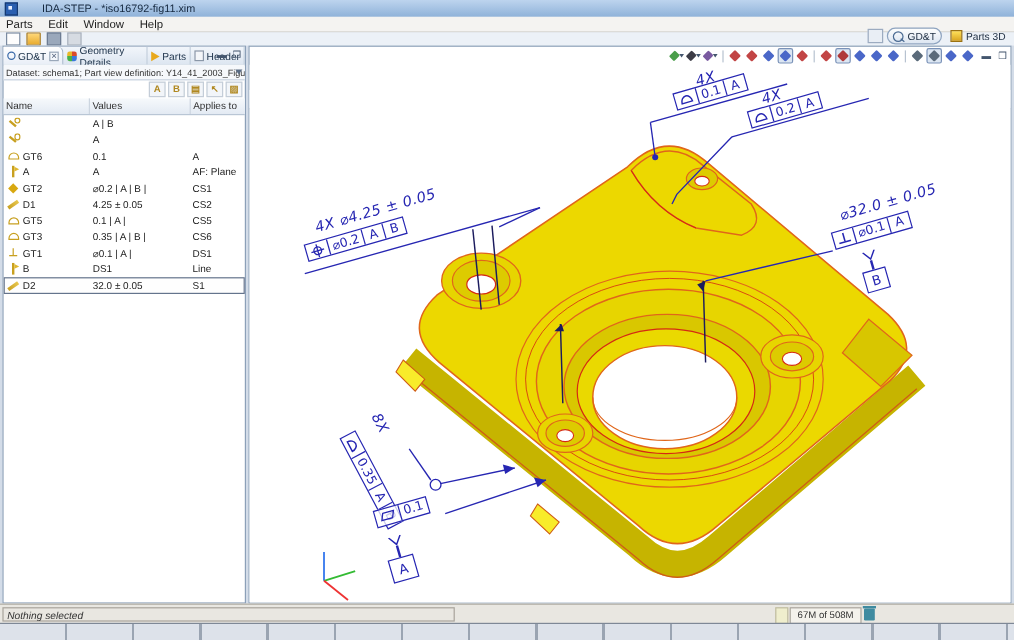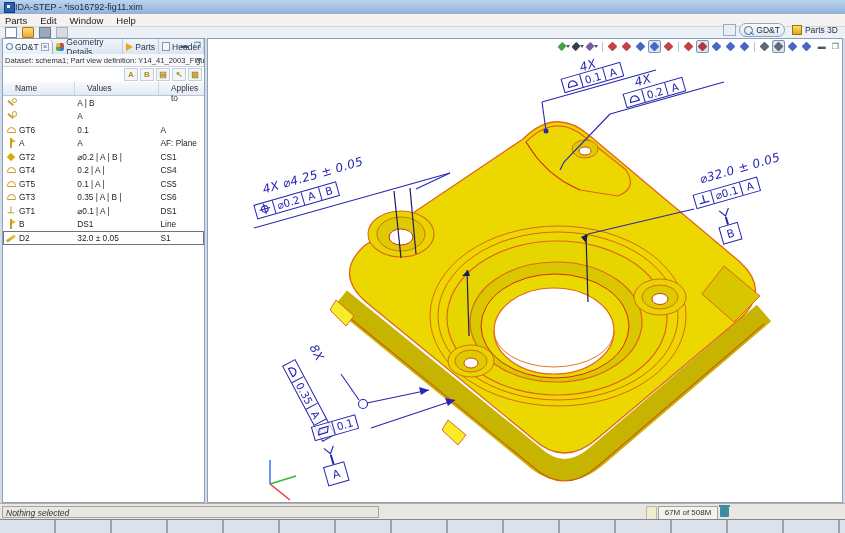--- a/index.html
+++ b/index.html
@@ -1,21 +1,21 @@
 <!DOCTYPE html>
 <html><head>
 <meta charset="utf-8">
 <style>
   html,body{margin:0;padding:0;background:#fff;width:845px;height:533px;overflow:hidden;
     font-family:"Liberation Sans",sans-serif;}
   .app{position:absolute;left:0;top:0;width:845px;height:533px;background:#d3dce8;}
 
   
   .titlebar{position:absolute;left:0;top:0;width:845px;height:14px;
-    background:linear-gradient(#bdd4ee,#8fb2d9);display:flex;align-items:center;gap:0;padding-left:4px;box-sizing:border-box;}
+    background:linear-gradient(#bdd4ee,#8fb2d9);display:flex;align-items:center;gap:20px;padding-left:4px;box-sizing:border-box;}
   .appicon{width:9px;height:9px;background:#2a5fb0;border:1px solid #163a72;position:relative;}
   .appicon::after{content:"";position:absolute;left:2px;top:2px;width:3px;height:3px;background:#e8f0ff;}
   .wtitle{font-size:9px;color:#15283f;}
   .menubar{position:absolute;left:0;top:14px;width:845px;height:13px;background:#f4f3f1;border-bottom:1px solid #d8d6d2;
     display:flex;align-items:center;padding-left:5px;box-sizing:border-box;gap:13px;}
   .mitem{font-size:9.5px;color:#222;}
   .toolbar{position:absolute;left:0;top:27px;width:845px;height:11px;background:#ecf1f7;display:flex;align-items:center;gap:5px;padding-left:5px;box-sizing:border-box;}
   .tb-ico{width:10px;height:9px;display:inline-block;}
   .ico-page{background:#fdfdfd;border:1px solid #7a8aa0;}
   .ico-folder{background:linear-gradient(#ffd879,#e8ab2f);border:1px solid #a87818;border-radius:1px;}
@@ -46,21 +46,21 @@
   .minmax{position:absolute;right:2px;top:2px;display:flex;gap:3px;z-index:5;}
   .mm{font-size:8px;color:#44566e;border:1px solid transparent;line-height:8px;}
   .dataset{position:absolute;left:0;top:15px;width:100%;height:13px;background:#f6f8fb;border-bottom:1px solid #c9d3df;
     font-size:7.6px;color:#333;white-space:nowrap;overflow:hidden;display:flex;align-items:center;padding:0 10px 0 2px;box-sizing:border-box;}
   .dscaret{position:absolute;right:2px;top:4px;width:0;height:0;border-left:3px solid transparent;border-right:3px solid transparent;border-top:4px solid #5a6c84;}
   .panel-toolbar{position:absolute;right:2px;top:29px;height:13px;display:flex;gap:2px;align-items:center;}
   .pt-ico{width:12px;height:11px;border:1px solid #c4cdd8;background:#f2f5f9;color:#b08820;font-size:8px;font-weight:bold;
     display:flex;align-items:center;justify-content:center;}
   .gtable{position:absolute;left:0;top:43px;width:100%;}
   .thead{display:flex;height:13px;background:linear-gradient(#f6f9fc,#e3eaf3);border-bottom:1px solid #b9c6d5;font-size:8.3px;color:#333;}
-  .th{padding:1px 12px;box-sizing:border-box;border-right:1px solid #ccd5e0;}
+  .th{padding:1px 2px;box-sizing:border-box;border-right:1px solid #ccd5e0;}
   .c1{width:72px;}.c2{width:84px;}.c3{width:45px;border-right:none;}
   .trow{display:flex;height:13.5px;font-size:8.3px;color:#1c1c1c;align-items:center;border:1px solid transparent;box-sizing:border-box;}
   .trow.sel{border:1px solid #64748c;background:#fefefe;align-items:center;}
   .td{padding:0 2px;box-sizing:border-box;white-space:nowrap;overflow:hidden;display:flex;align-items:center;gap:2px;}
   .ricon{width:11px;height:10px;position:relative;flex:none;display:inline-block;}
   .ri-tool::before{content:"";position:absolute;left:1px;top:4px;width:7px;height:2.4px;background:#c8a020;transform:rotate(40deg);}
   .ri-tool::after{content:"";position:absolute;right:0;top:0;width:3.4px;height:3.4px;border:1.4px solid #c8a020;border-radius:50%;}
   .ri-profile::before{content:"";position:absolute;left:1px;top:2px;width:7px;height:4px;border:1.4px solid #c8a020;border-radius:7px 7px 0 0;border-bottom:1.4px solid #c8a020;}
   .ri-datum::before{content:"";position:absolute;left:4px;top:0;width:2px;height:10px;background:#c8a020;}
   .ri-datum::after{content:"";position:absolute;left:6px;top:1px;width:0;height:0;border-left:4px solid #e0b830;border-top:2.5px solid transparent;border-bottom:2.5px solid transparent;}
@@ -217,25 +217,25 @@
           <div class="trow">
             <div class="td c1">
               <span class="ricon ri-position"></span>
               <span>GT2</span>
             </div>
             <div class="td c2">⌀0.2 | A | B |</div>
             <div class="td c3">CS1</div>
           </div>
           <div class="trow">
             <div class="td c1">
-              <span class="ricon ri-profile"></span>
-              <span>GT4</span>
-            </div>
-            <div class="td c2">0.2 | A |</div>
-            <div class="td c3">CS4</div>
+              <span class="ricon ri-dimension"></span>
+              <span>D1</span>
+            </div>
+            <div class="td c2">4.25 ± 0.05</div>
+            <div class="td c3">CS2</div>
           </div>
           <div class="trow">
             <div class="td c1">
               <span class="ricon ri-profile"></span>
               <span>GT5</span>
             </div>
             <div class="td c2">0.1 | A |</div>
             <div class="td c3">CS5</div>
           </div>
           <div class="trow">

